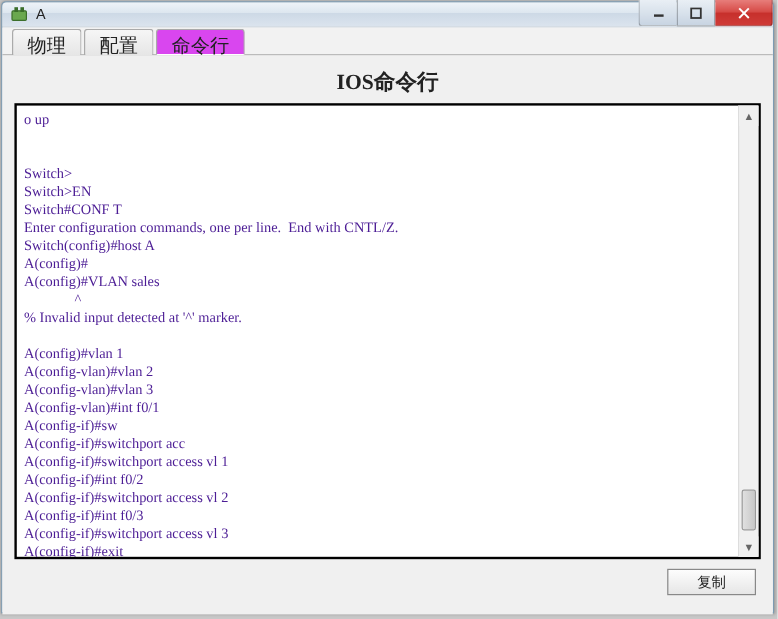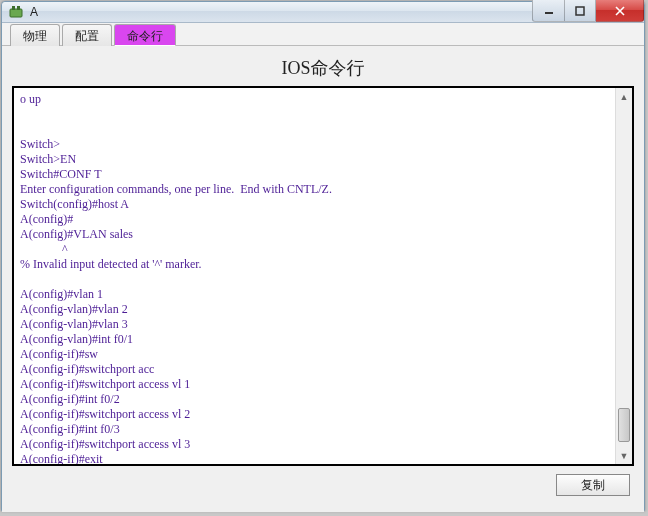--- a/index.html
+++ b/index.html
@@ -72,21 +72,21 @@
     align-items: flex-end;
     height: 26px;
     padding-left: 8px;
     background: #f2f2f2;
     border-bottom: 1px solid #bbb;
     position: relative;
   }
   .tab {
     height: 22px;
     padding: 3px 12px 0 12px;
-    font-size: 12px;
+    font-size: 16px;
     color: #222;
     background: linear-gradient(to bottom,#f6f6f6,#e6e6e6);
     border: 1px solid #aaa;
     border-bottom: none;
     margin-right: 2px;
     border-radius: 3px 3px 0 0;
     position: relative;
     top: 1px;
   }
   .tab.active {
@@ -101,20 +101,21 @@
     padding: 6px 10px 6px 10px;
     display: flex;
     flex-direction: column;
   }
   .panel-title {
     text-align: center;
     font-family: "SimSun","MS Song",serif;
     font-size: 18px;
     color: #222;
     padding: 4px 0 6px 0;
+    font-weight: bold;
   }
   .terminal-wrap {
     border: 2px solid #000;
     background: #fff;
     height: 380px;
     position: relative;
     display: flex;
   }
   .terminal {
     flex: 1;

